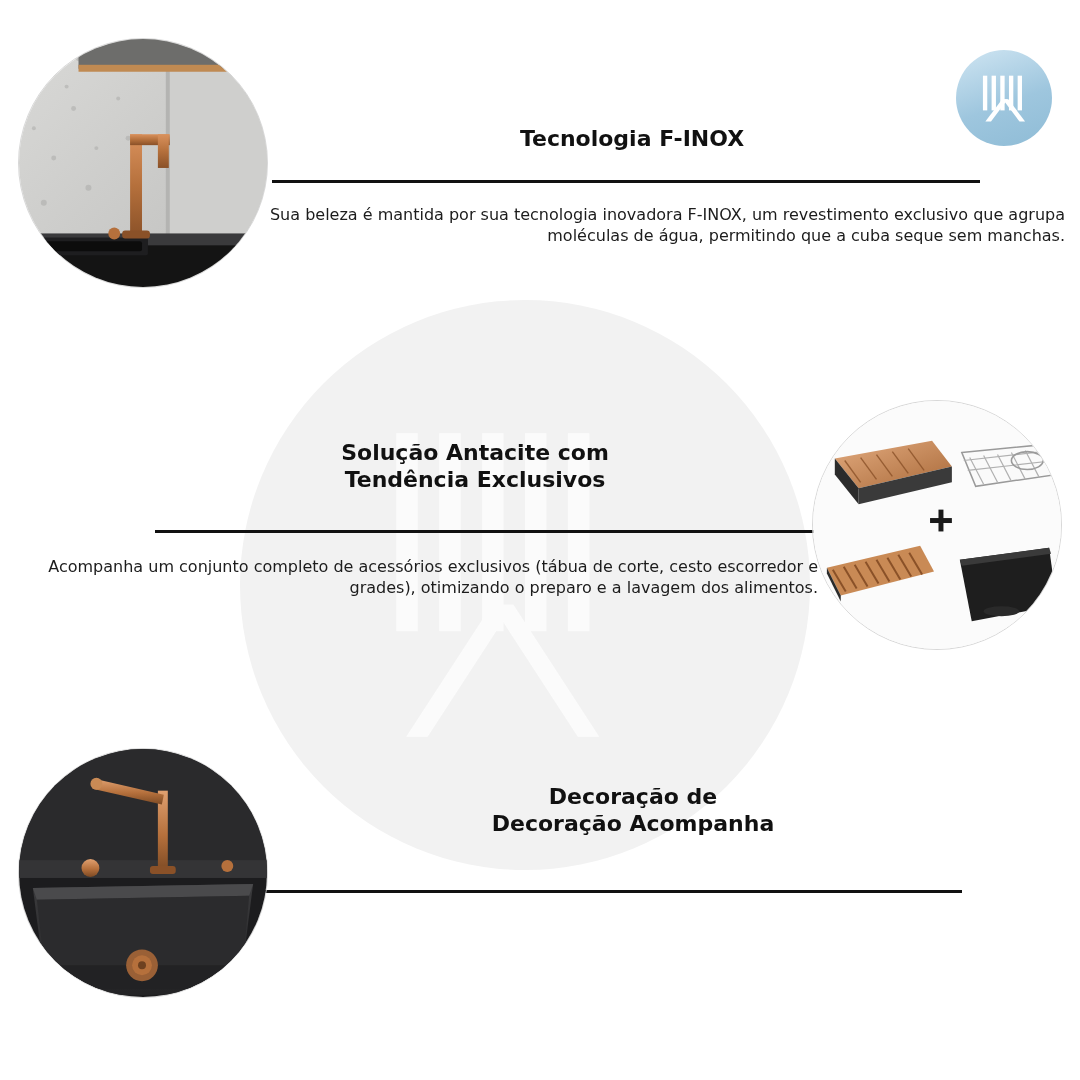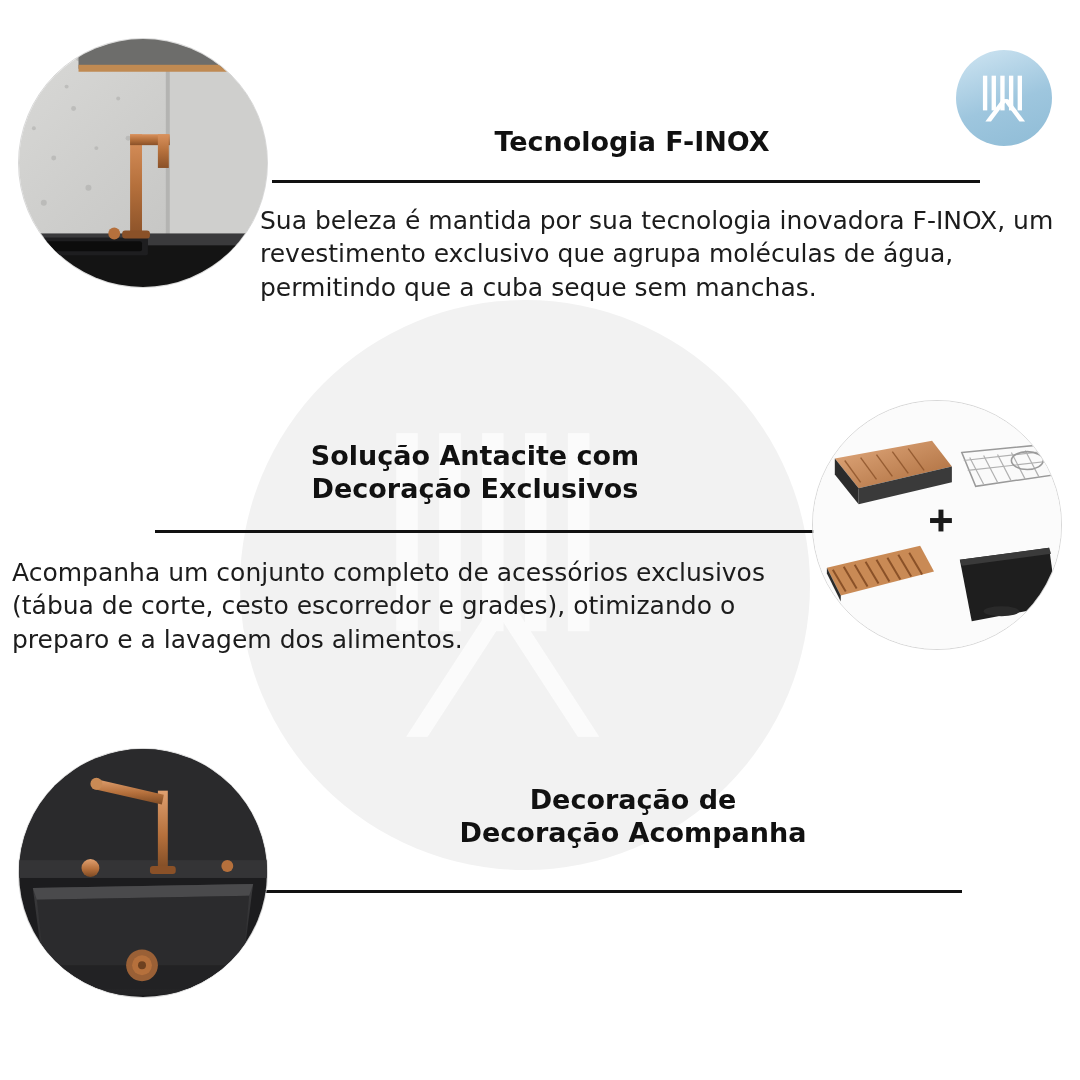--- a/index.html
+++ b/index.html
@@ -71,52 +71,52 @@
     border-radius: 50%;
     overflow: hidden;
     z-index: 4;
     border: 1px solid #d8d8d8;
     box-sizing: border-box;
   }
 
   .heading {
     font-family: "DejaVu Sans", sans-serif;
     font-weight: bold;
-    font-size: 27px;
+    font-size: 22px;
     line-height: 1.22;
     text-align: center;
     color: #111111;
   }
 
   .rule {
     height: 3px;
     background: #111111;
     border: 0;
     margin: 0;
   }
 
   .body-text {
     font-family: "DejaVu Sans", sans-serif;
-    font-size: 25px;
+    font-size: 16px;
     line-height: 1.33;
     color: #1c1c1c;
-    text-align: left;
+    text-align: right;
   }
 
   
   #sec1-photo { left: 18px; top: 38px; width: 250px; height: 250px; }
   #sec1-head  { left: 262px; top: 126px; width: 740px; }
   #sec1-rule  { position: absolute; left: 272px; top: 180px; width: 708px; }
   #sec1-body  { position: absolute; left: 260px; top: 204px; width: 805px; }
 
   
   #sec2-photo { right: 18px; top: 400px; width: 250px; height: 250px; }
   #sec2-head  { position: absolute; left: 95px; top: 440px; width: 760px; }
   #sec2-rule  { position: absolute; left: 155px; top: 530px; width: 675px; }
-  #sec2-body  { position: absolute; left: 12px; top: 556px; width: 790px; }
+  #sec2-body  { position: absolute; left: 28px; top: 556px; width: 790px; }
 
   
   #sec3-photo { left: 18px; top: 748px; width: 250px; height: 250px; }
   #sec3-head  { position: absolute; left: 268px; top: 784px; width: 730px; }
   #sec3-rule  { position: absolute; left: 262px; top: 890px; width: 700px; }
   #sec3-body  { position: absolute; left: 248px; top: 908px; width: 790px; }
 
   
   .photo-inner { width: 100%; height: 100%; display: block; }
 </style>
@@ -271,21 +271,21 @@
       <g>
         <polygon points="148,160 238,148 246,206 160,222" fill="#1e1e1e"></polygon>
         <polygon points="148,160 238,148 240,154 150,166" fill="#3a3a3a"></polygon>
         <ellipse cx="190" cy="212" rx="18" ry="5" fill="#2a2a2a"></ellipse>
       </g>
     </svg>
   </div>
 
   <div class="section heading" id="sec2-head">
     <div>Solução Antacite com</div>
-    <div>Decoração Exclusivos</div>
+    <div>Tendência Exclusivos</div>
   </div>
   <hr class="rule" id="sec2-rule">
   <div class="section body-text" id="sec2-body">Acompanha um conjunto completo de acessórios exclusivos (tábua de corte, cesto escorredor e grades), otimizando o preparo e a lavagem dos alimentos.</div>
 
   <div class="photo-circle" id="sec3-photo">
     <svg class="photo-inner" viewBox="0 0 250 250" preserveAspectRatio="xMidYMid slice">
       <defs>
         <linearGradient id="cop3" x1="0" y1="0" x2="0" y2="1">
           <stop offset="0%" stop-color="#e0a070"></stop>
           <stop offset="55%" stop-color="#b5703c"></stop>

